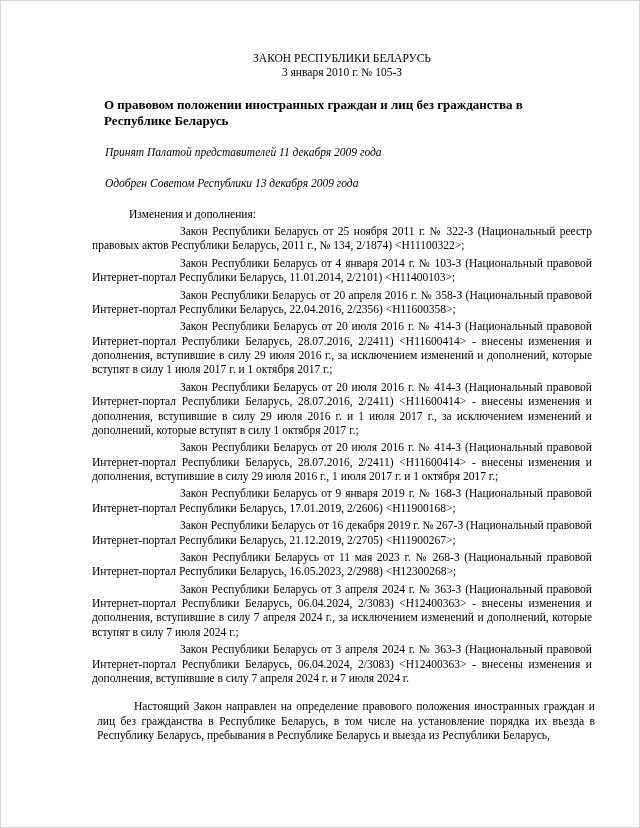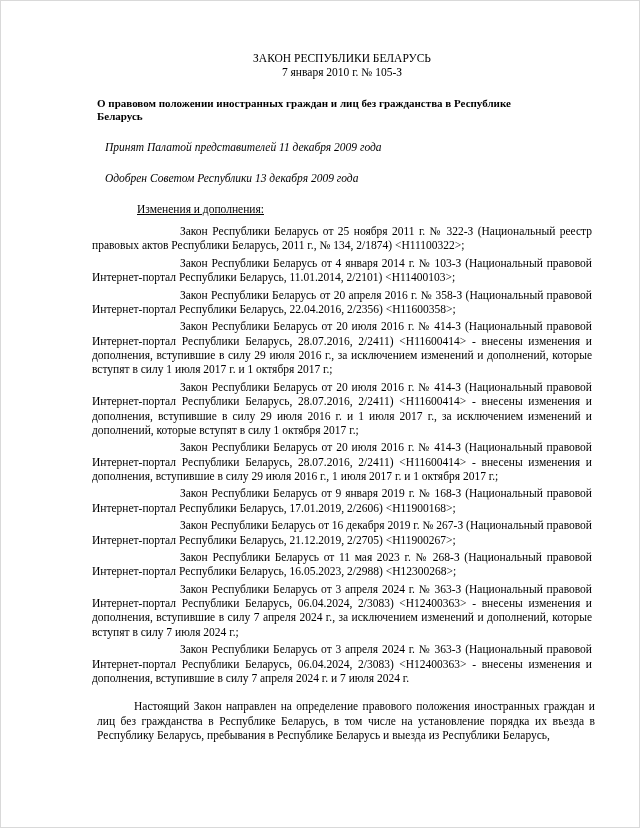--- a/index.html
+++ b/index.html
@@ -26,57 +26,56 @@
   }
   .doc-header {
     text-align: center;
     margin-bottom: 18px;
   }
   .doc-header div {
     line-height: 1.22;
   }
   .doc-title {
     font-weight: bold;
-    font-size: 11px;
+    font-size: 13px;
     line-height: 1.22;
-    margin: 0 0 14px 8px;
+    margin: 0 0 14px 15px;
     max-width: 430px;
   }
   .doc-passed {
     font-style: italic;
     margin: 16px;
     line-height: 1.3;
   }
   .amendments {
     margin-top: 2px;
   }
   .amendments-label {
-    margin: 8px;
+    margin: 0;
     text-indent: 40px;
-    text-decoration: underline;
   }
   p.amendment {
     margin: 3px;
     text-indent: 88px;
     text-align: justify;
   }
   p.body-par {
     margin: 14px 0 0 8px;
     text-indent: 37px;
     text-align: justify;
   }
 </style>
 </head>
 <body>
 
 <div class="page">
 
   <div class="doc-header">
     <div>ЗАКОН РЕСПУБЛИКИ БЕЛАРУСЬ</div>
-    <div>7 января 2010 г. № 105-З</div>
+    <div>3 января 2010 г. № 105-З</div>
   </div>
 
   <h1 class="doc-title">О правовом положении иностранных граждан и лиц без гражданства в Республике Беларусь</h1>
 
   <p class="doc-passed">Принят Палатой представителей 11 декабря 2009 года</p>
   <p class="doc-passed">Одобрен Советом Республики 13 декабря 2009 года</p>
 
   <div class="amendments">
     <p class="amendments-label">Изменения и дополнения:</p>
     <p class="amendment">Закон Республики Беларусь от 25 ноября 2011 г. № 322-З (Национальный реестр правовых актов Республики Беларусь, 2011 г., № 134, 2/1874) &lt;Н11100322&gt;;</p>

